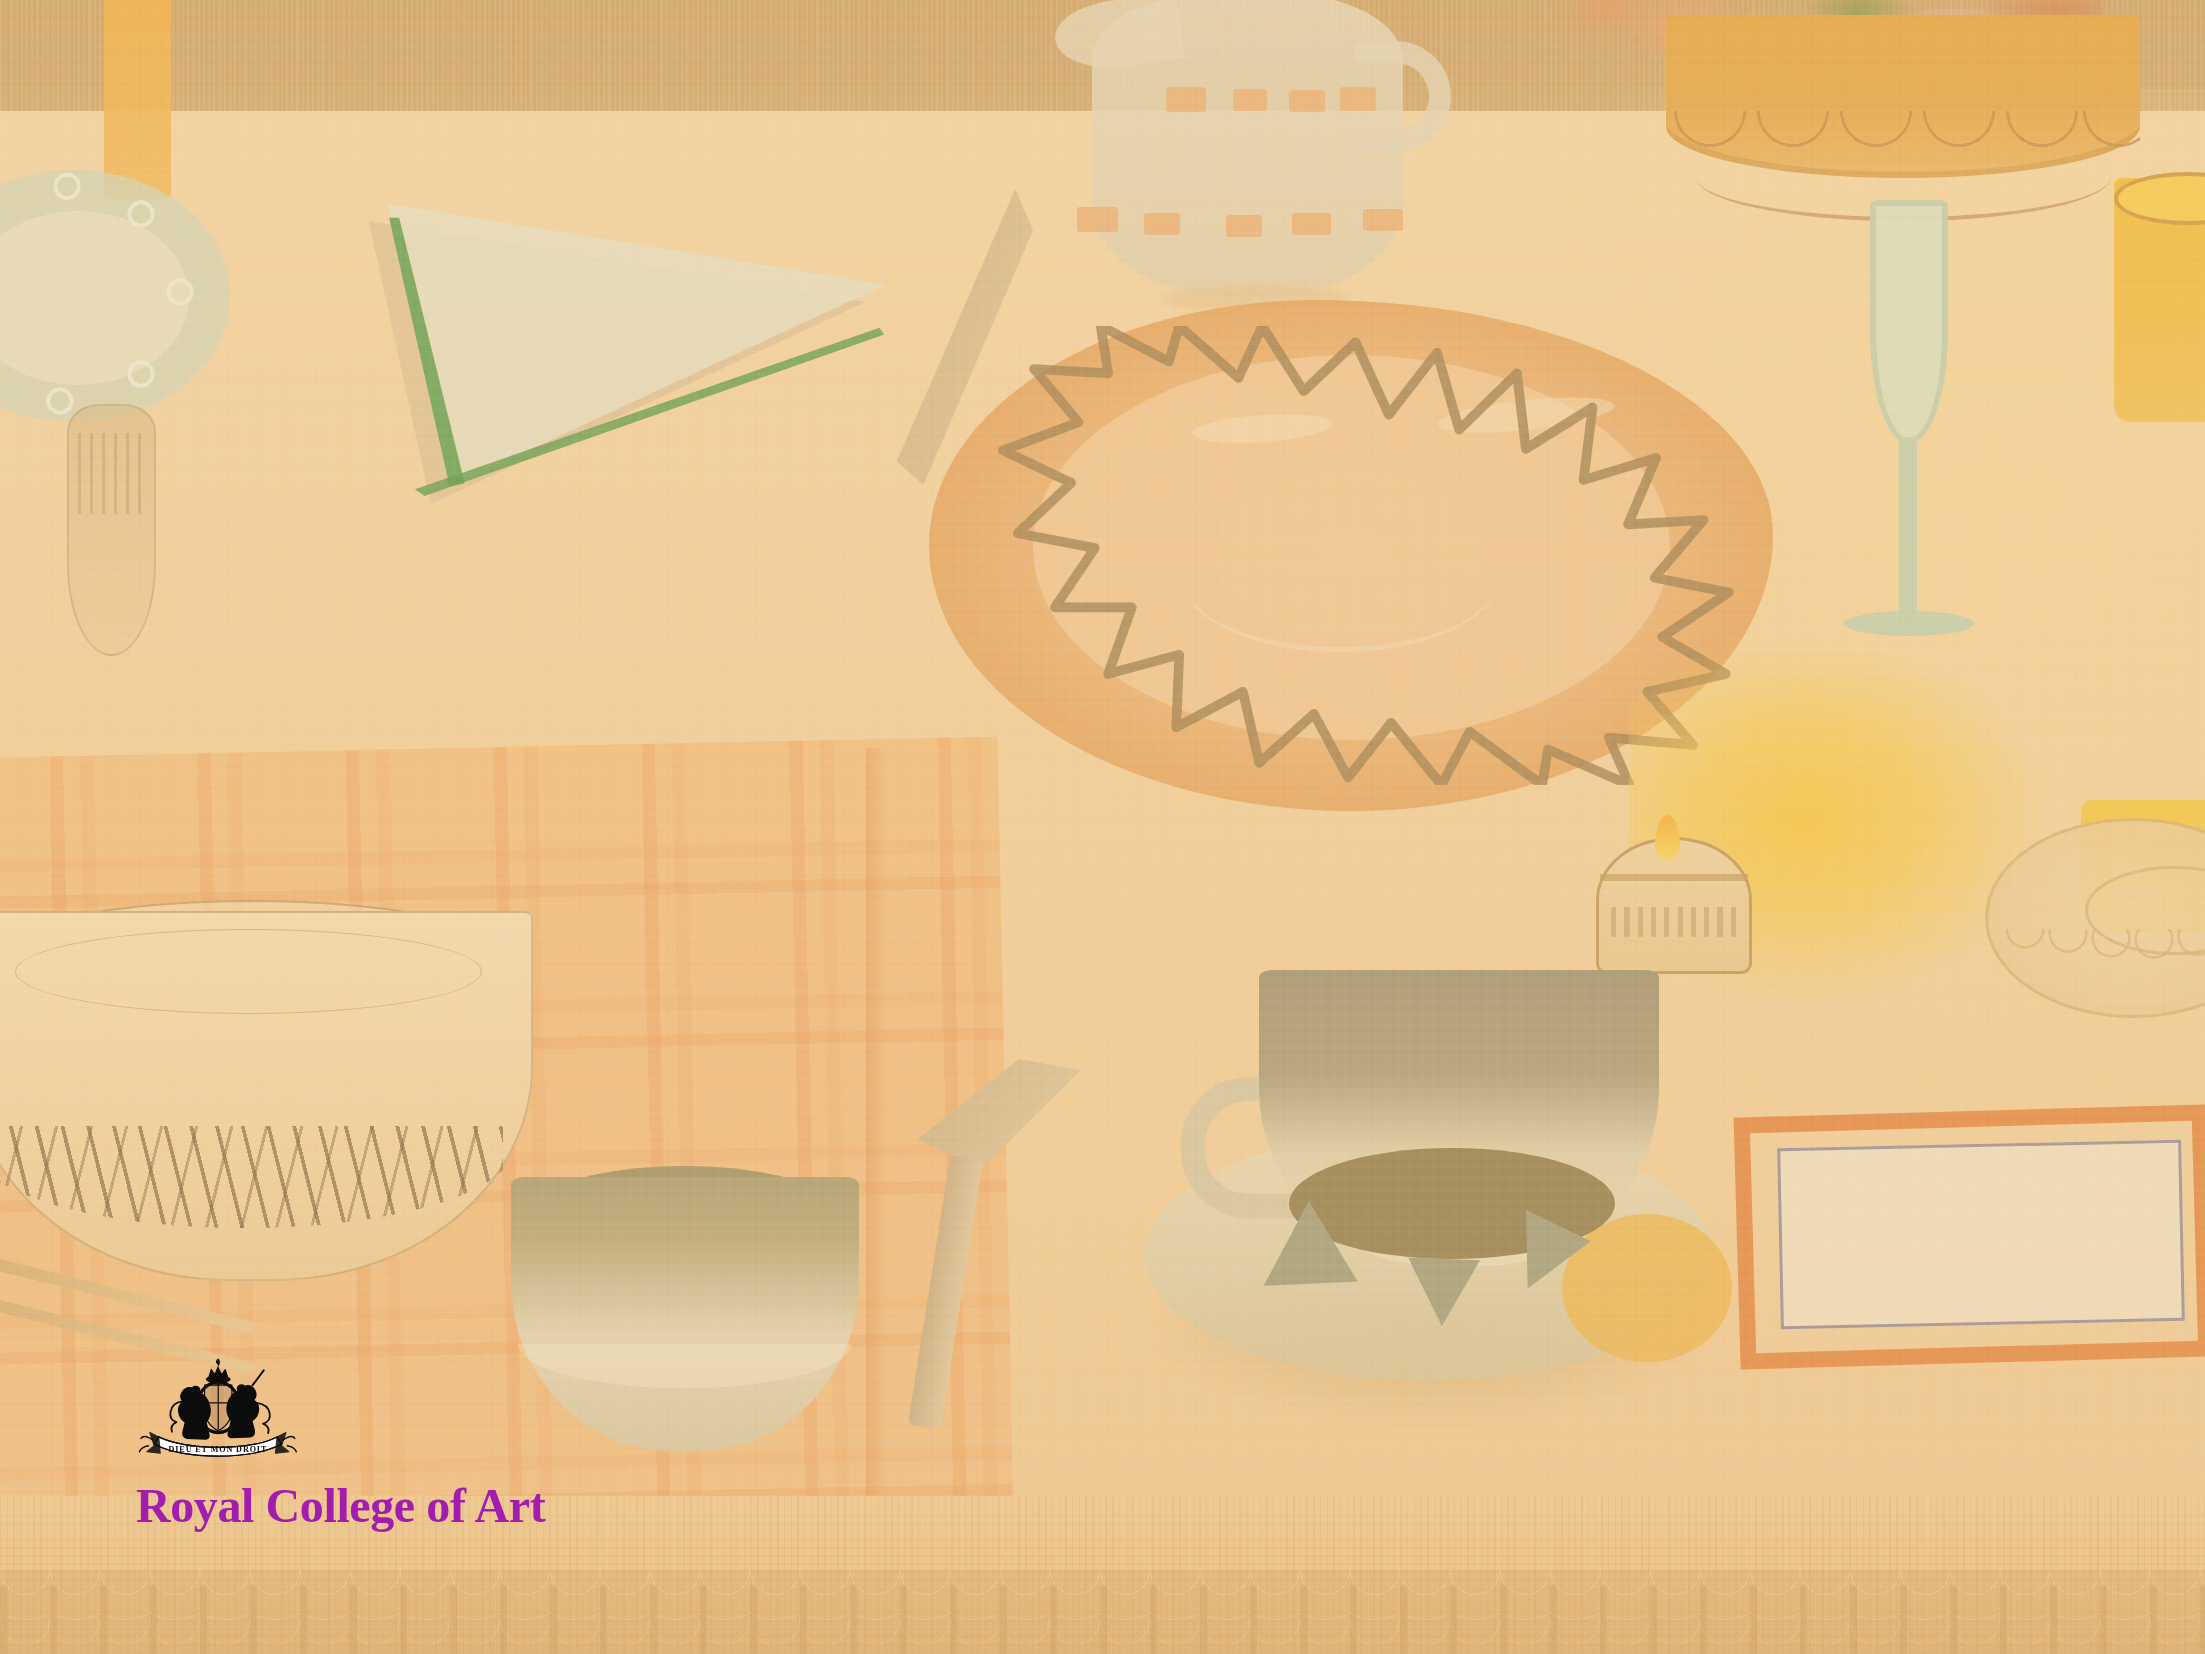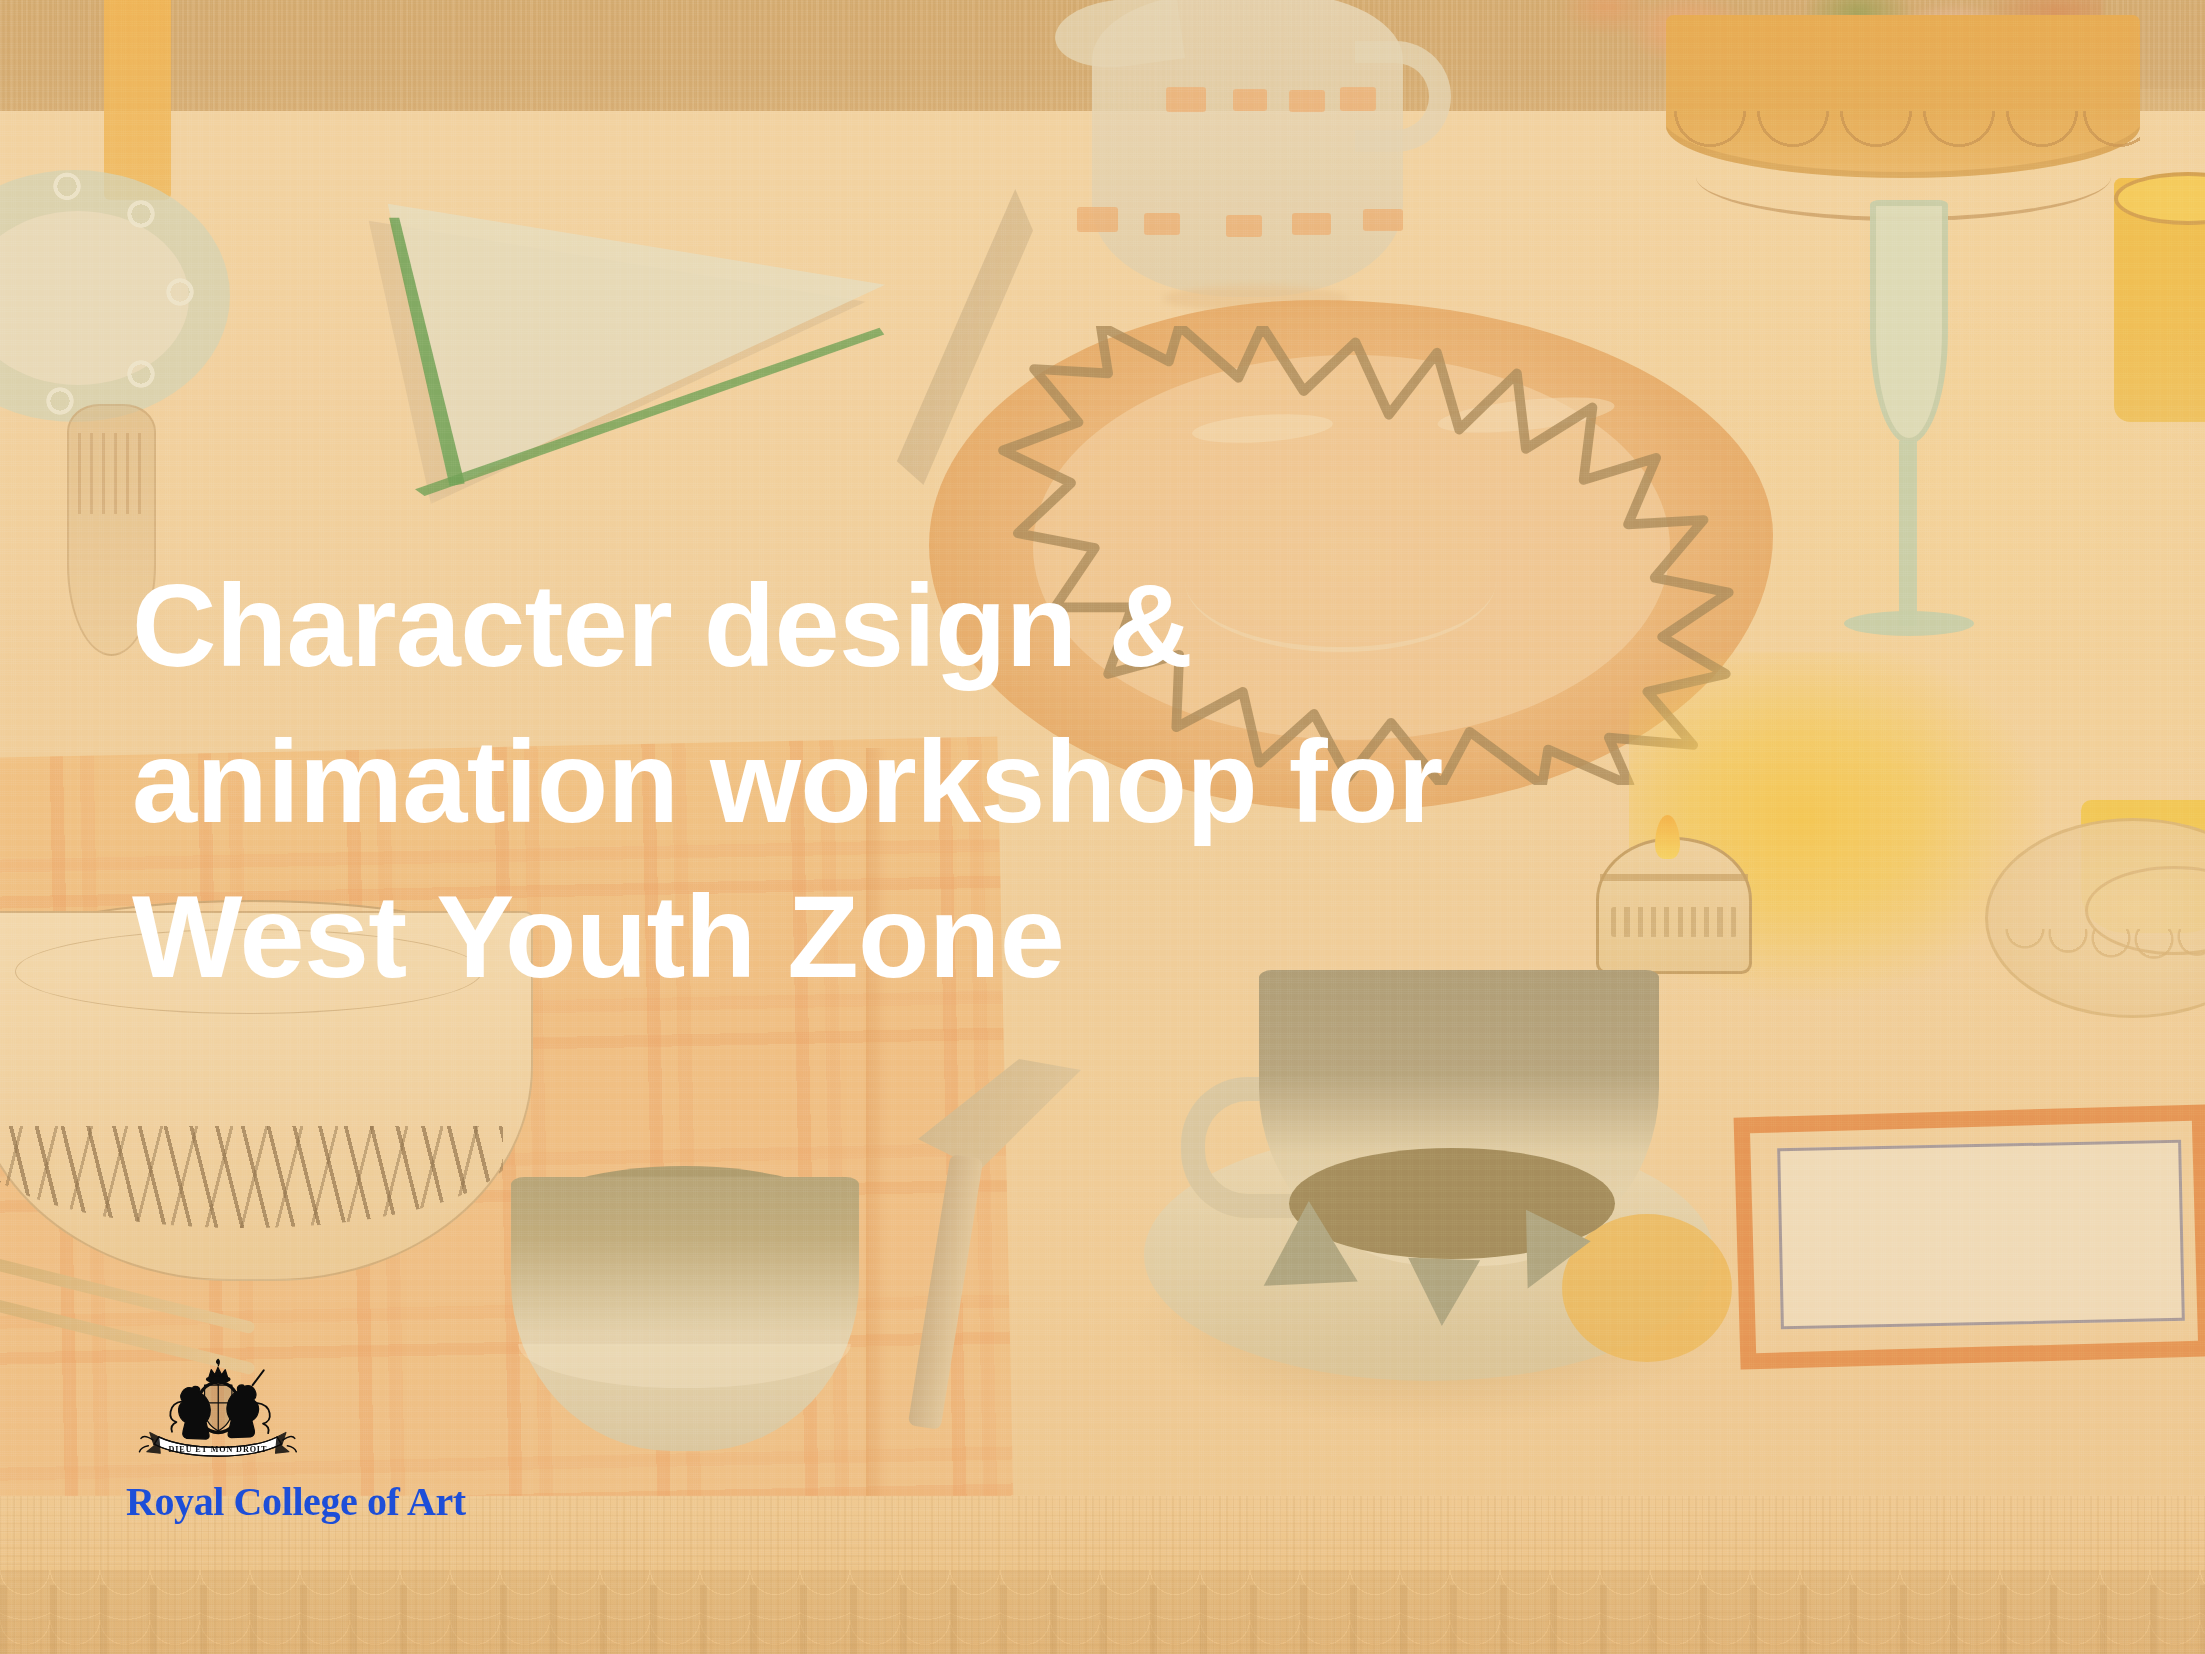--- a/index.html
+++ b/index.html
@@ -480,26 +480,27 @@
   
   #logo {
     position:absolute;
     left:126px; top:1357px;
     width:348px;
   }
   #crest { display:block; width:159px; height:111px; margin-left:12px; }
   #logo-word {
     display:block;
     margin-top:10.4px;
-    color:#1d4ed8;
+    color:#a21caf;
     font-family:"Liberation Serif", serif;
     font-weight:700;
-    font-size:40px;
+    font-size:48px;
     letter-spacing:-0.4px;
     white-space:nowrap;
+    margin-left:10px;
   }
 </style>
 </head>
 <body>
 
 <div id="slide">
 
   <div class="layer" id="wall"></div>
   <div class="layer" id="wall-grain"></div>
   <div class="layer" id="cloth"></div>
@@ -600,23 +601,20 @@
   <div class="layer" id="frame-outer"></div>
   <div class="layer" id="frame-inner"></div>
 
   <div class="layer" id="lace"></div>
   <div class="layer" id="lace-scallop"></div>
   <div class="layer" id="lace-dots"></div>
 
   <div class="layer" id="veil"></div>
   <div class="layer" id="grain"></div>
 
-  <h1 id="title">Character design &amp;
-animation workshop for
-West Youth Zone</h1>
 
   <div id="logo">
     <svg id="crest" viewBox="0 0 215 150" aria-hidden="true">
       <g fill="none" stroke="#0c0c0c" stroke-width="1.6" stroke-linejoin="round" stroke-linecap="round">
 
         <path d="M96 27 L99 17 L104 24 L108 14 L113 24 L118 17 L121 27 Z" fill="#0c0c0c"></path>
         <ellipse cx="108.5" cy="30" rx="16" ry="4" fill="#0c0c0c"></ellipse>
         <path d="M97 33 q11 8 23 0"></path>
         <path d="M108.5 12 q3 -6 0 -9 q-4 3 -1 6" fill="#0c0c0c"></path>
 

